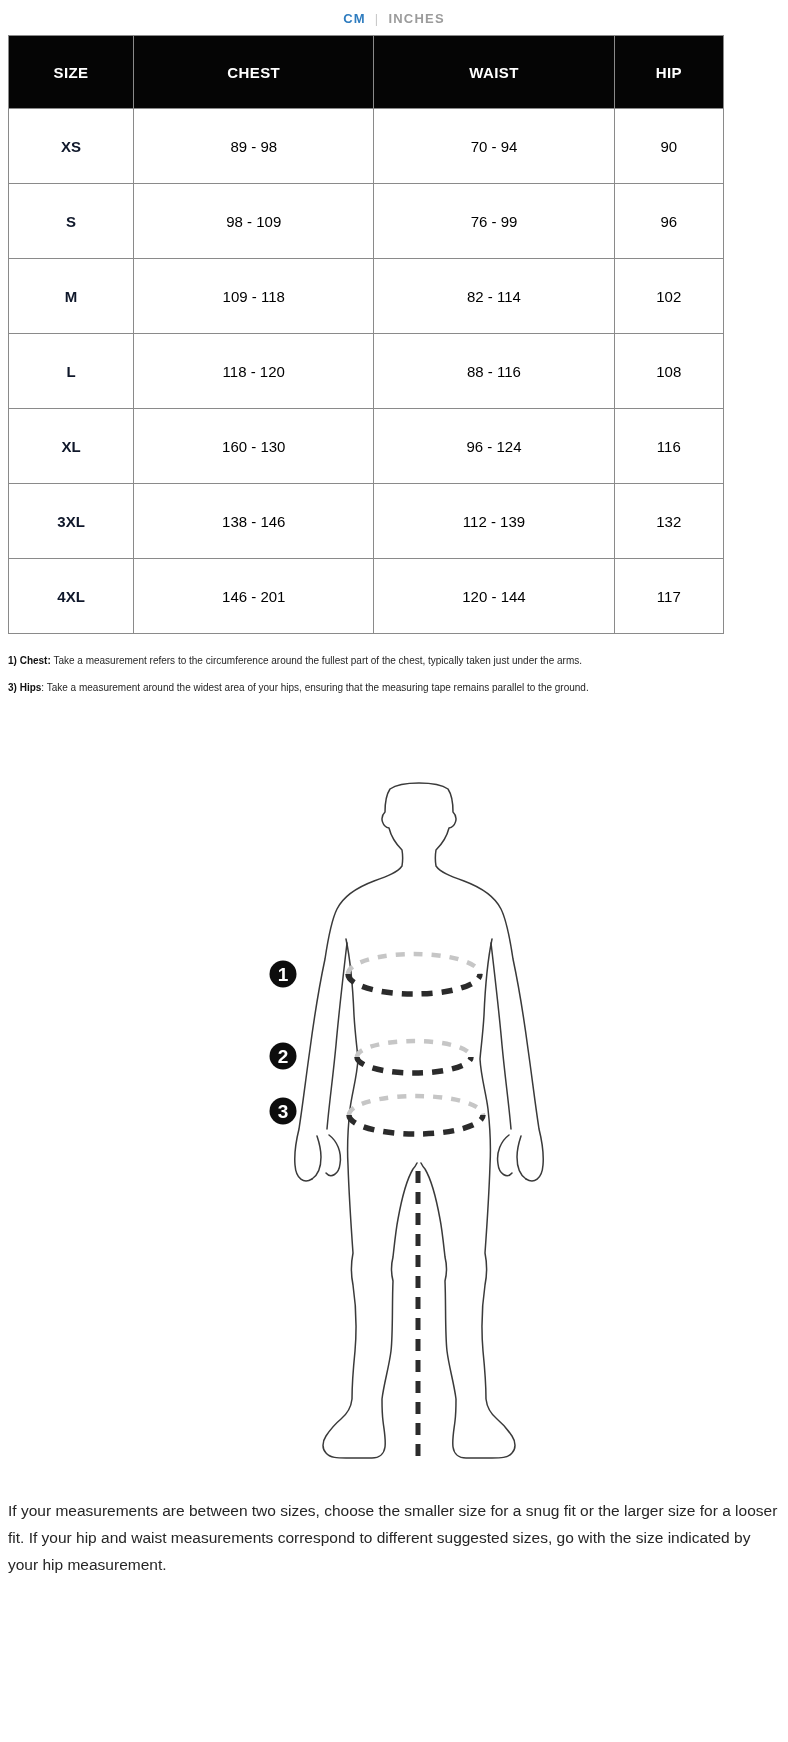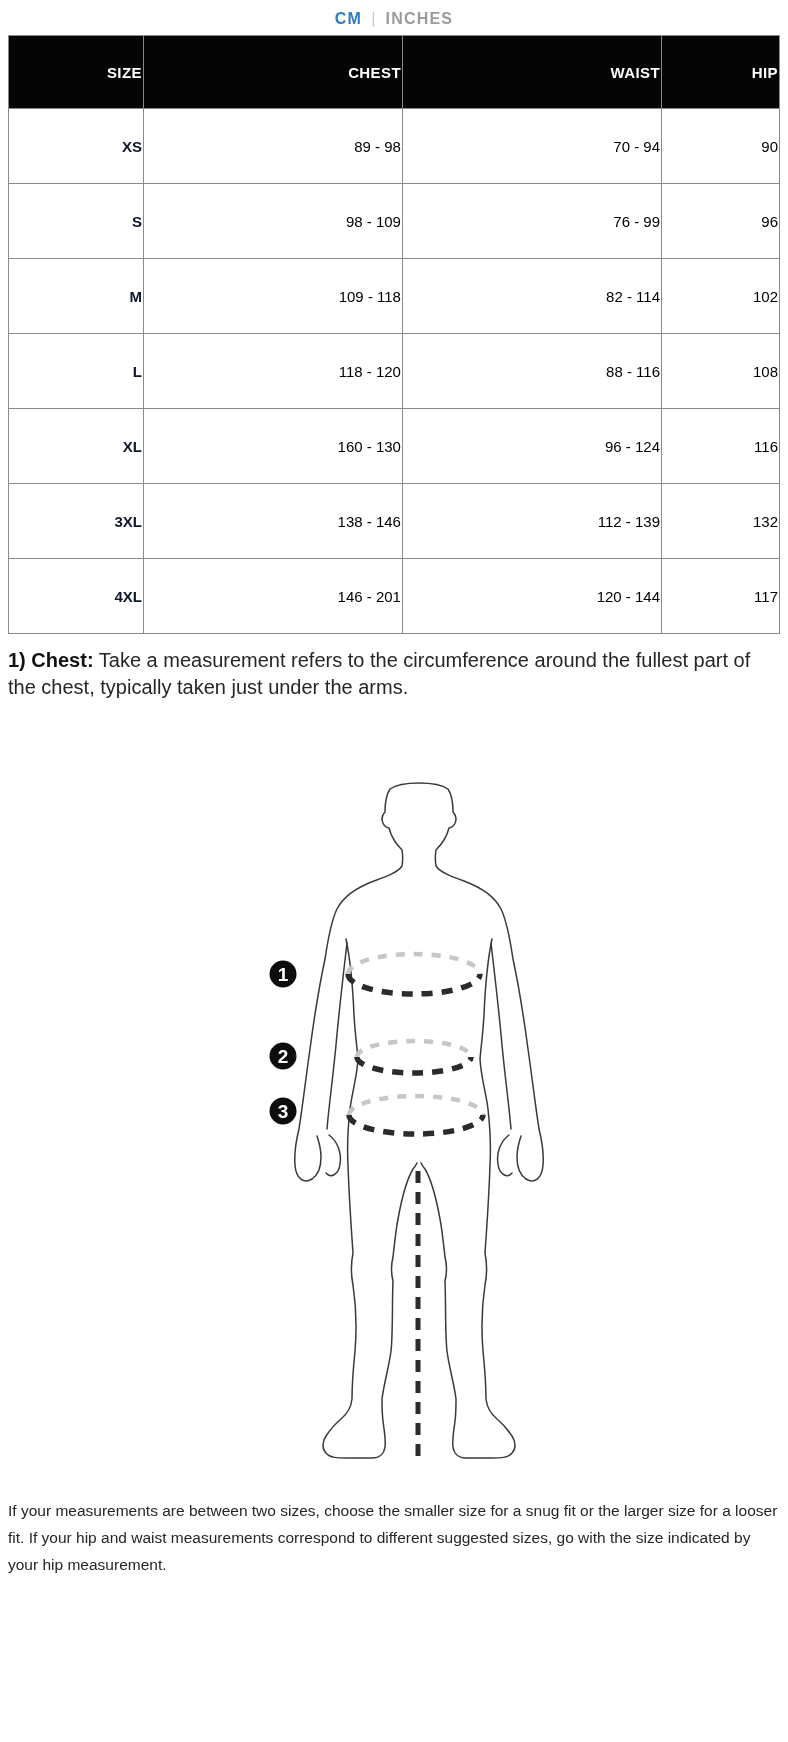--- a/index.html
+++ b/index.html
@@ -6,36 +6,36 @@
   .page{
     width:788px;
     font-family:"Liberation Sans","DejaVu Sans",sans-serif;
     color:#262626;
     background:#fff;
   }
   
   .unit-toggle{
     padding-top:11px;
     text-align:center;
-    font-size:16px;
+    font-size:13px;
     font-weight:bold;
     letter-spacing:1.2px;
     line-height:16px;
   }
   .unit{cursor:pointer;}
   .unit.active{color:#2e7cbf;}
   .unit.inactive{color:#9b9b9b;}
   .unit-divider{color:#c9c9c9;margin:0 9px;font-weight:normal;}
   
   .size-table{
-    width:772px;
+    width:716px;
     margin:8px 8px 0 8px;
     border-collapse:collapse;
     table-layout:fixed;
-    text-align:right;
+    text-align:center;
   }
   .size-table th, .size-table td{
     border:1px solid #8a8a8a;
   }
   .size-table th{
     background:#050505;
     color:#ffffff;
     font-size:15px;
     font-weight:bold;
     letter-spacing:.4px;
@@ -51,21 +51,21 @@
     font-weight:bold;
     color:#0f172a;
   }
   .c-size{width:17.5%;}
   .c-chest{width:33.6%;}
   .c-waist{width:33.6%;}
   .c-hip{width:15.3%;}
   
   .instructions{
     margin:13px 8px 0 8px;
-    font-size:20px;
+    font-size:10px;
     line-height:27px;
     color:#262626;
   }
   .instructions p{margin:0;}
   .instructions strong{color:#111111;}
   
   .figure{margin-top:70px;}
   .figure svg{display:block;}
   
   .fit-advice{
@@ -142,20 +142,21 @@
         <td class="size-cell">4XL</td>
         <td>146 - 201</td>
         <td>120 - 144</td>
         <td>117</td>
       </tr>
     </tbody>
   </table>
 
   <div class="instructions">
     <p><strong>1) Chest:</strong><span> Take a measurement refers to the circumference around the fullest part of the chest, typically taken just under the arms.</span></p>
+    <p><strong>3) Hips</strong><span>: Take a measurement around the widest area of your hips, ensuring that the measuring tape remains parallel to the ground.</span></p>
   </div>
 
   <div class="figure">
     <svg width="788" height="700" viewBox="0 0 788 700" xmlns="http://www.w3.org/2000/svg">
 
       <g fill="none" stroke="#3a3a3a" stroke-width="1.5" stroke-linecap="round" stroke-linejoin="round">
         <path d="M 312 408
           C 304 413 296 408 295 394 C 294 382 296 370 299 358
           C 303 332 306 306 310 278 C 314 248 319 216 325 188
           C 328 168 331 150 337 138 C 344 124 358 116 374 110

